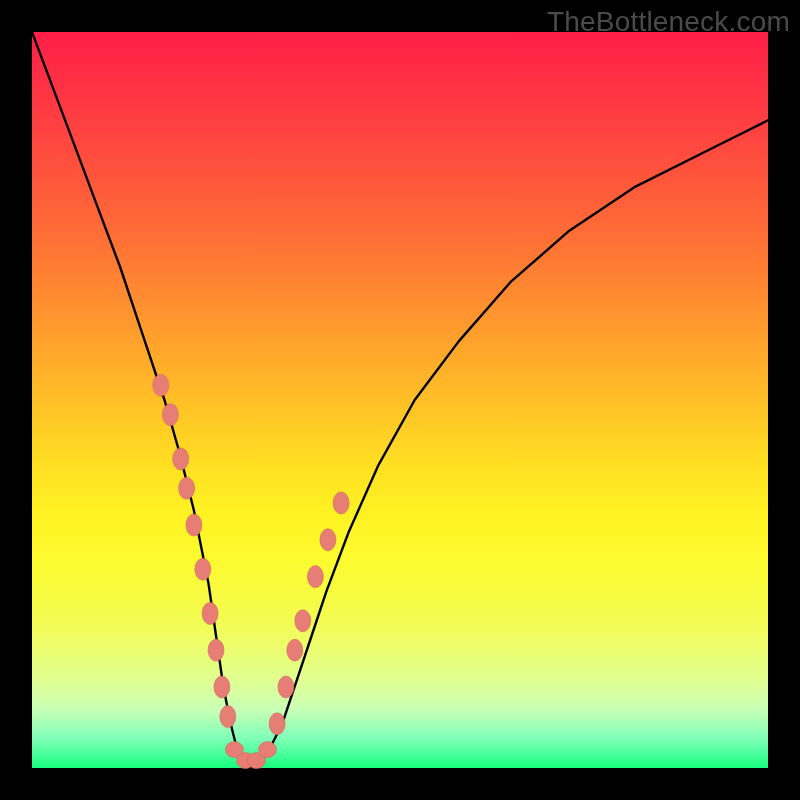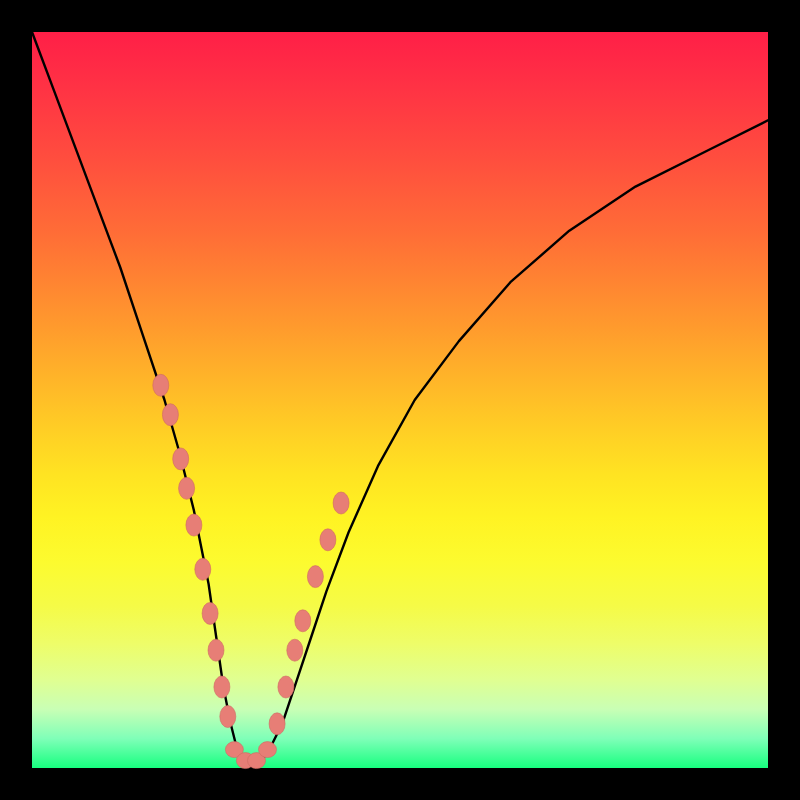--- a/index.html
+++ b/index.html
@@ -94,13 +94,14 @@
         <ellipse cx="245.1" cy="691.8" rx="8" ry="11" fill="#e77e76" stroke="#cf6a62" stroke-width="0.6"></ellipse>
         <ellipse cx="253.9" cy="655.0" rx="8" ry="11" fill="#e77e76" stroke="#cf6a62" stroke-width="0.6"></ellipse>
         <ellipse cx="262.8" cy="618.2" rx="8" ry="11" fill="#e77e76" stroke="#cf6a62" stroke-width="0.6"></ellipse>
         <ellipse cx="270.8" cy="588.8" rx="8" ry="11" fill="#e77e76" stroke="#cf6a62" stroke-width="0.6"></ellipse>
         <ellipse cx="283.4" cy="544.6" rx="8" ry="11" fill="#e77e76" stroke="#cf6a62" stroke-width="0.6"></ellipse>
         <ellipse cx="295.9" cy="507.8" rx="8" ry="11" fill="#e77e76" stroke="#cf6a62" stroke-width="0.6"></ellipse>
         <ellipse cx="309.1" cy="471.0" rx="8" ry="11" fill="#e77e76" stroke="#cf6a62" stroke-width="0.6"></ellipse>
       </g>
   </svg>
 
+  <div class="watermark">TheBottleneck.com</div>
 </div>
 
 </body></html>

